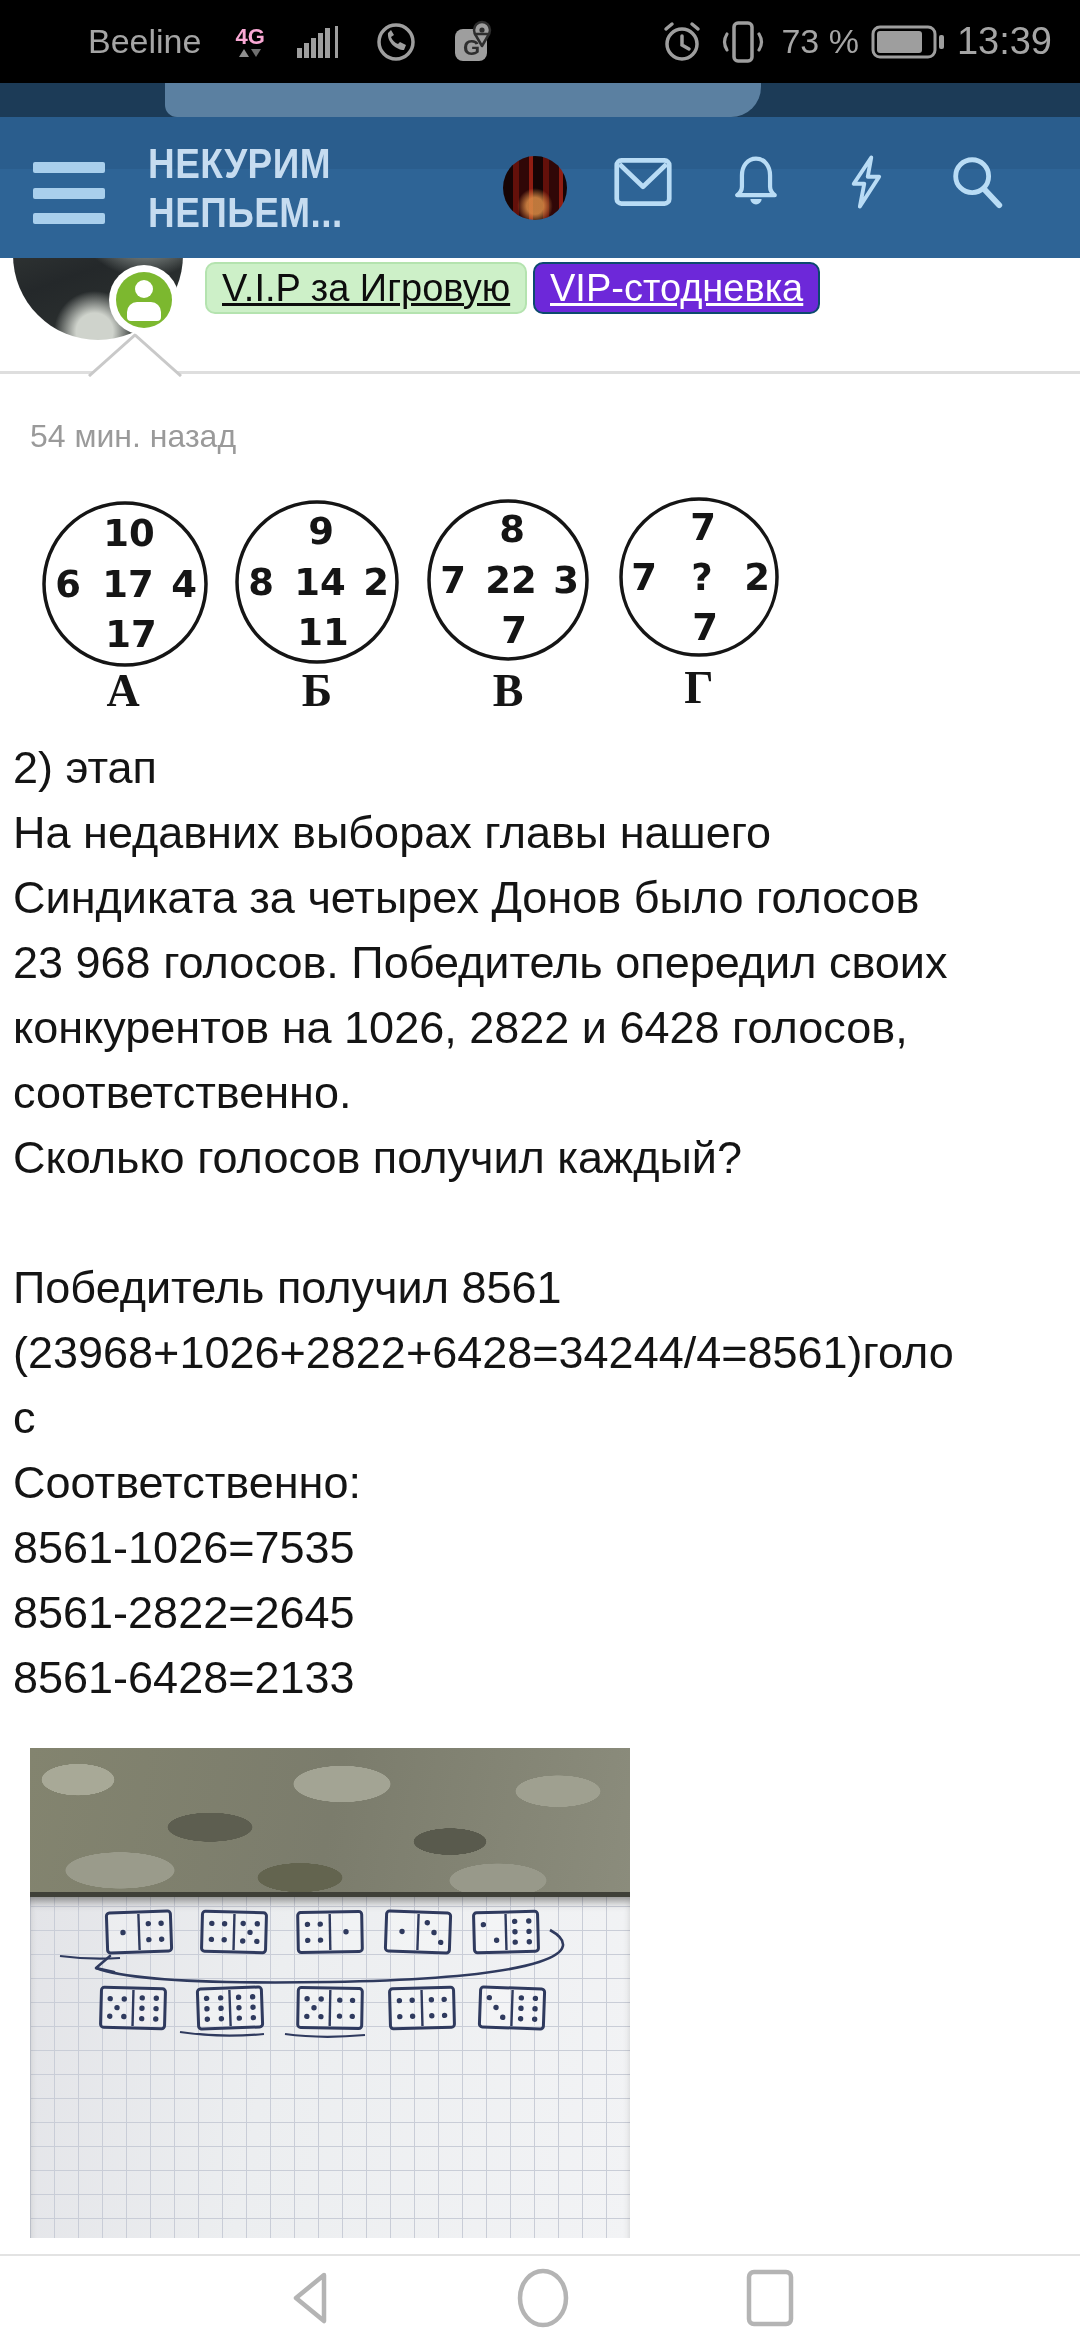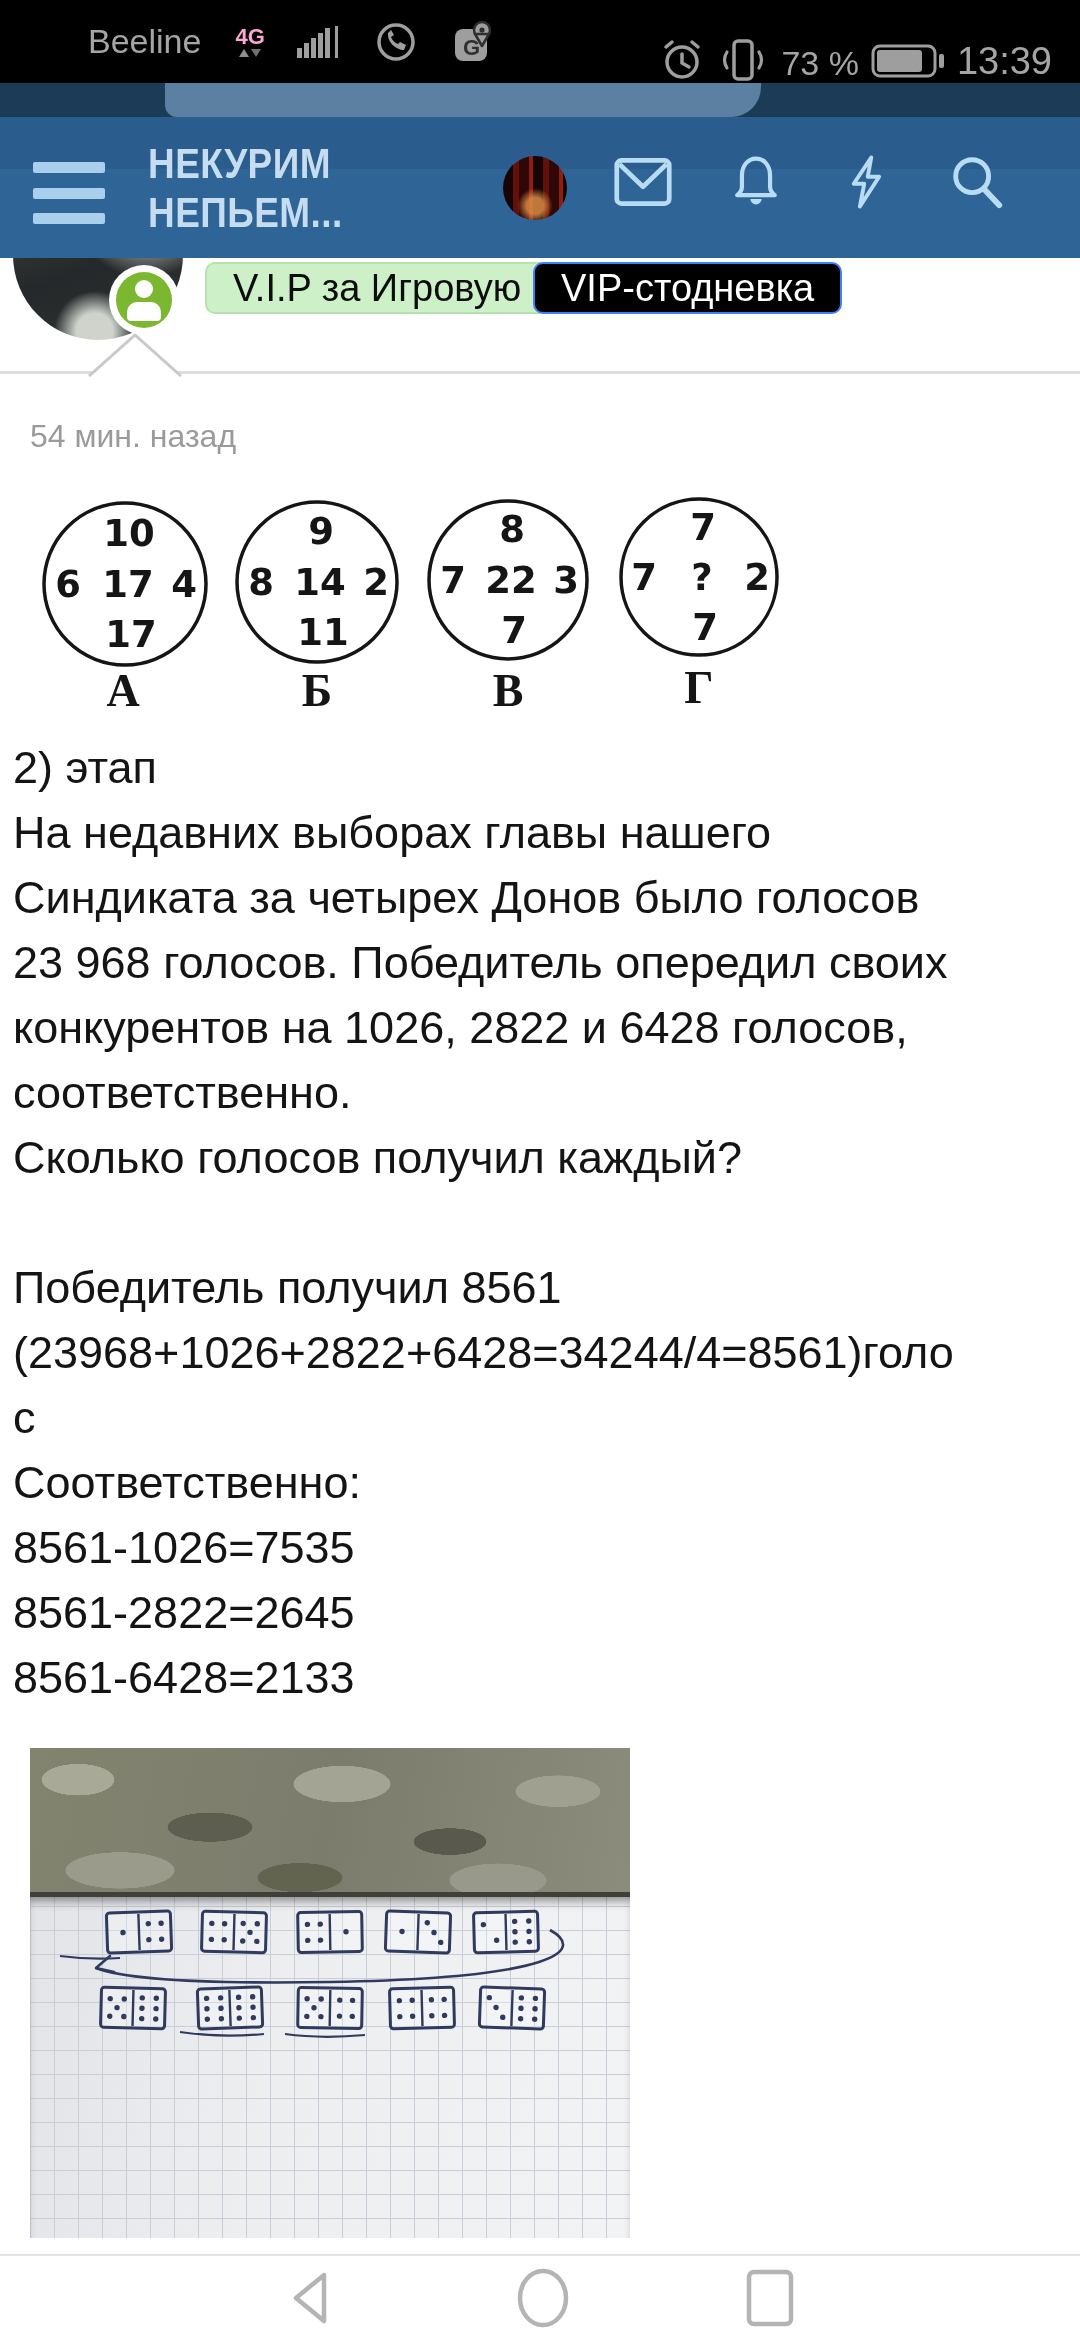--- a/index.html
+++ b/index.html
@@ -6,21 +6,21 @@
   body{
     width:1080px;height:2340px;position:relative;overflow:hidden;
     background:#ffffff;
     font-family:"Liberation Sans","DejaVu Sans",sans-serif;
   }
   .abs{position:absolute;}
 
   
   .status-bar{left:0;top:0;width:1080px;height:83px;background:#000;color:#a9a9a9;z-index:10;}
   .sb-left{position:absolute;left:88px;top:0;height:83px;display:flex;align-items:center;gap:32px;}
-  .sb-right{position:absolute;right:28px;top:0;height:83px;display:flex;align-items:flex-end;gap:12px;}
+  .sb-right{position:absolute;right:28px;top:0;height:83px;display:flex;align-items:center;gap:12px;}
   .sb-carrier{font-size:34px;color:#a5a5a5;}
   .sb-net{display:flex;flex-direction:column;align-items:center;line-height:1;margin-left:2px;}
   .sb-net-label{font-size:22px;font-weight:bold;color:#f9a8d4;}
   .sb-net-arrows{display:flex;gap:2px;margin-top:1px;}
   .tri-up{width:0;height:0;border-left:5px solid transparent;border-right:5px solid transparent;border-bottom:8px solid #8f8f8f;}
   .tri-dn{width:0;height:0;border-left:5px solid transparent;border-right:5px solid transparent;border-top:8px solid #6f6f6f;}
   .sb-time{font-size:38px;color:#a5a5a5;}
   .sb-batt-text{font-size:34px;color:#a5a5a5;}
 
   
@@ -42,23 +42,23 @@
   
   .poster-avatar{left:13px;top:170px;width:170px;height:170px;border-radius:50%;z-index:1;
     background:
       radial-gradient(circle at 78% 18%, #9aa39f 0 22%, rgba(0,0,0,0) 40%),
       radial-gradient(circle at 48% 95%, #cfd3cc 0 10%, rgba(0,0,0,0) 22%),
       linear-gradient(160deg,#3b403d 10%,#24282a 55%,#2e3331 90%);}
   .online-badge{left:116px;top:272px;width:56px;height:56px;border-radius:50%;background:#7cb82f;
     box-shadow:0 0 0 7px #ffffff;z-index:3;}
   .online-badge .head{position:absolute;left:19px;top:8px;width:18px;height:18px;border-radius:50%;background:#fff;}
   .online-badge .body{position:absolute;left:11px;top:30px;width:34px;height:19px;border-radius:10px 10px 4px 4px;background:#fff;}
-  .badge{top:262px;height:48px;z-index:3;display:flex;align-items:center;border-radius:10px;font-size:38px;padding:0 26px;white-space:nowrap;}
+  .badge{top:262px;height:48px;z-index:3;display:flex;align-items:center;border-radius:10px;font-size:38px;padding:0 15px;white-space:nowrap;text-decoration:underline;}
   .badge-green{left:205px;background:#cdf0c8;border:2px solid #b4e3af;color:#0d0d0d;}
-  .badge-blue{left:533px;background:#000000;border:2px solid #3b82f6;color:#ffffff;}
+  .badge-blue{left:533px;background:#6d28d9;border:2px solid #0c4a6e;color:#ffffff;}
 
   .post-pointer{left:85px;top:331px;z-index:2;}
   .content-divider{left:0;top:371px;width:1080px;height:3px;background:#dedede;z-index:1;}
   .post-timestamp{left:30px;top:418px;font-size:32px;color:#9a9a9a;z-index:2;}
 
   
   .puzzle-figure{left:30px;top:487px;z-index:2;}
   .pf-num{font-family:"DejaVu Sans","Liberation Sans",sans-serif;font-weight:bold;font-size:37px;fill:#151515;}
   .pf-label{font-family:"Liberation Serif","DejaVu Serif",serif;font-weight:bold;font-size:46px;fill:#151515;}
 

